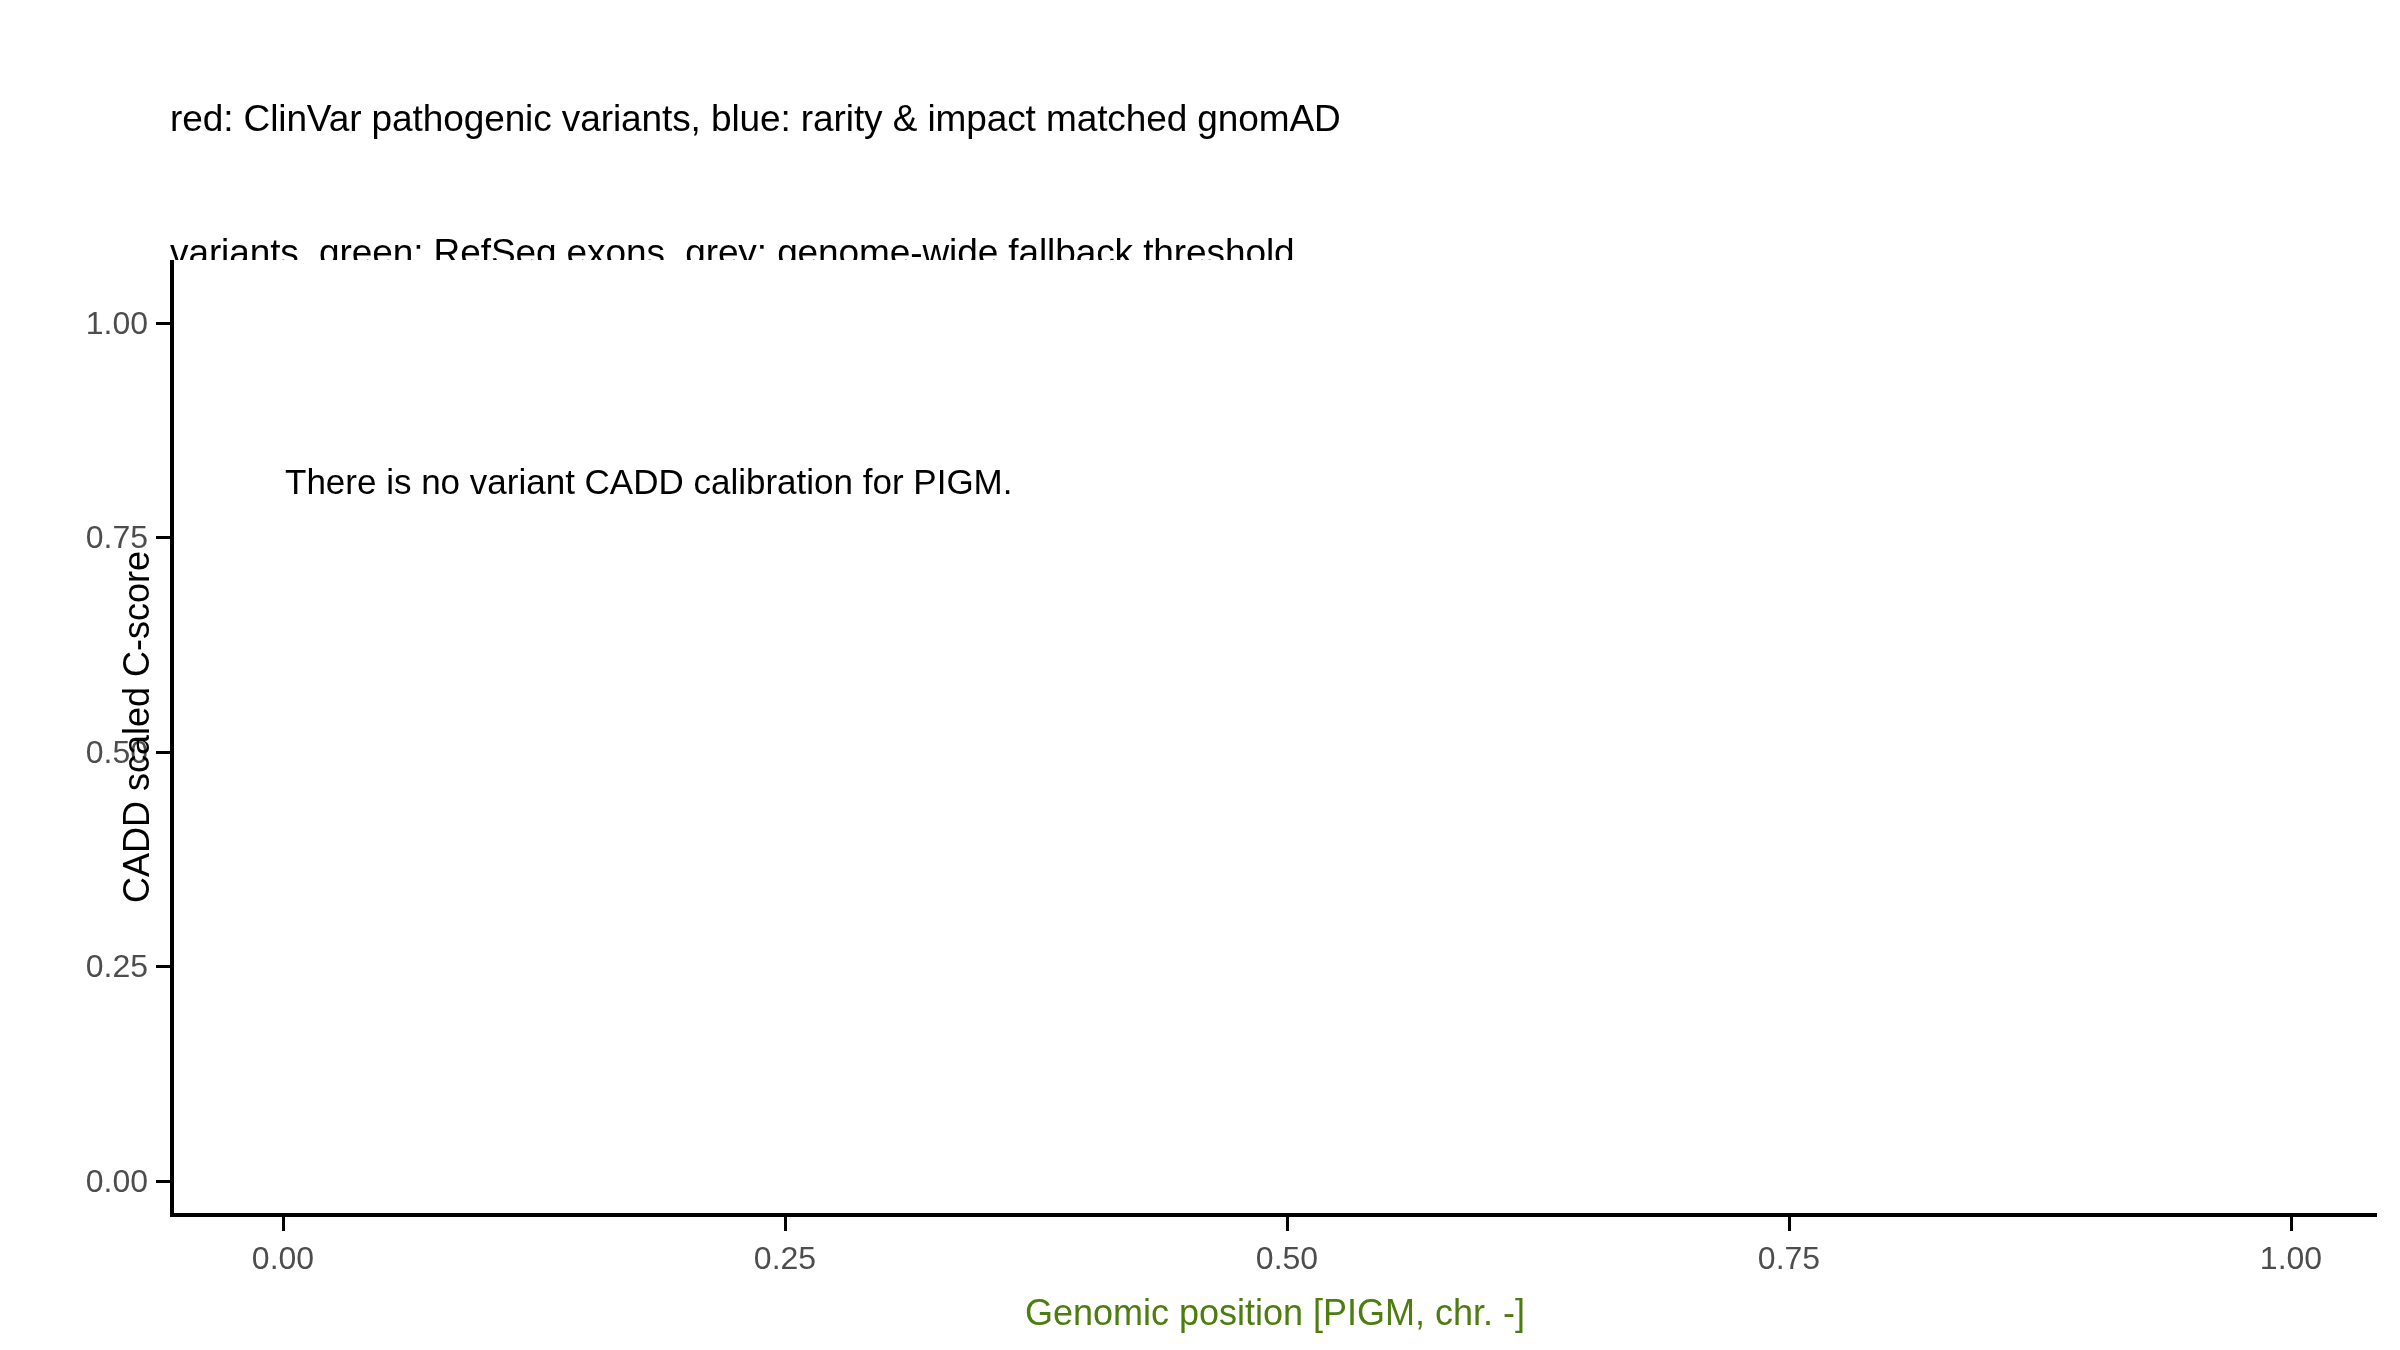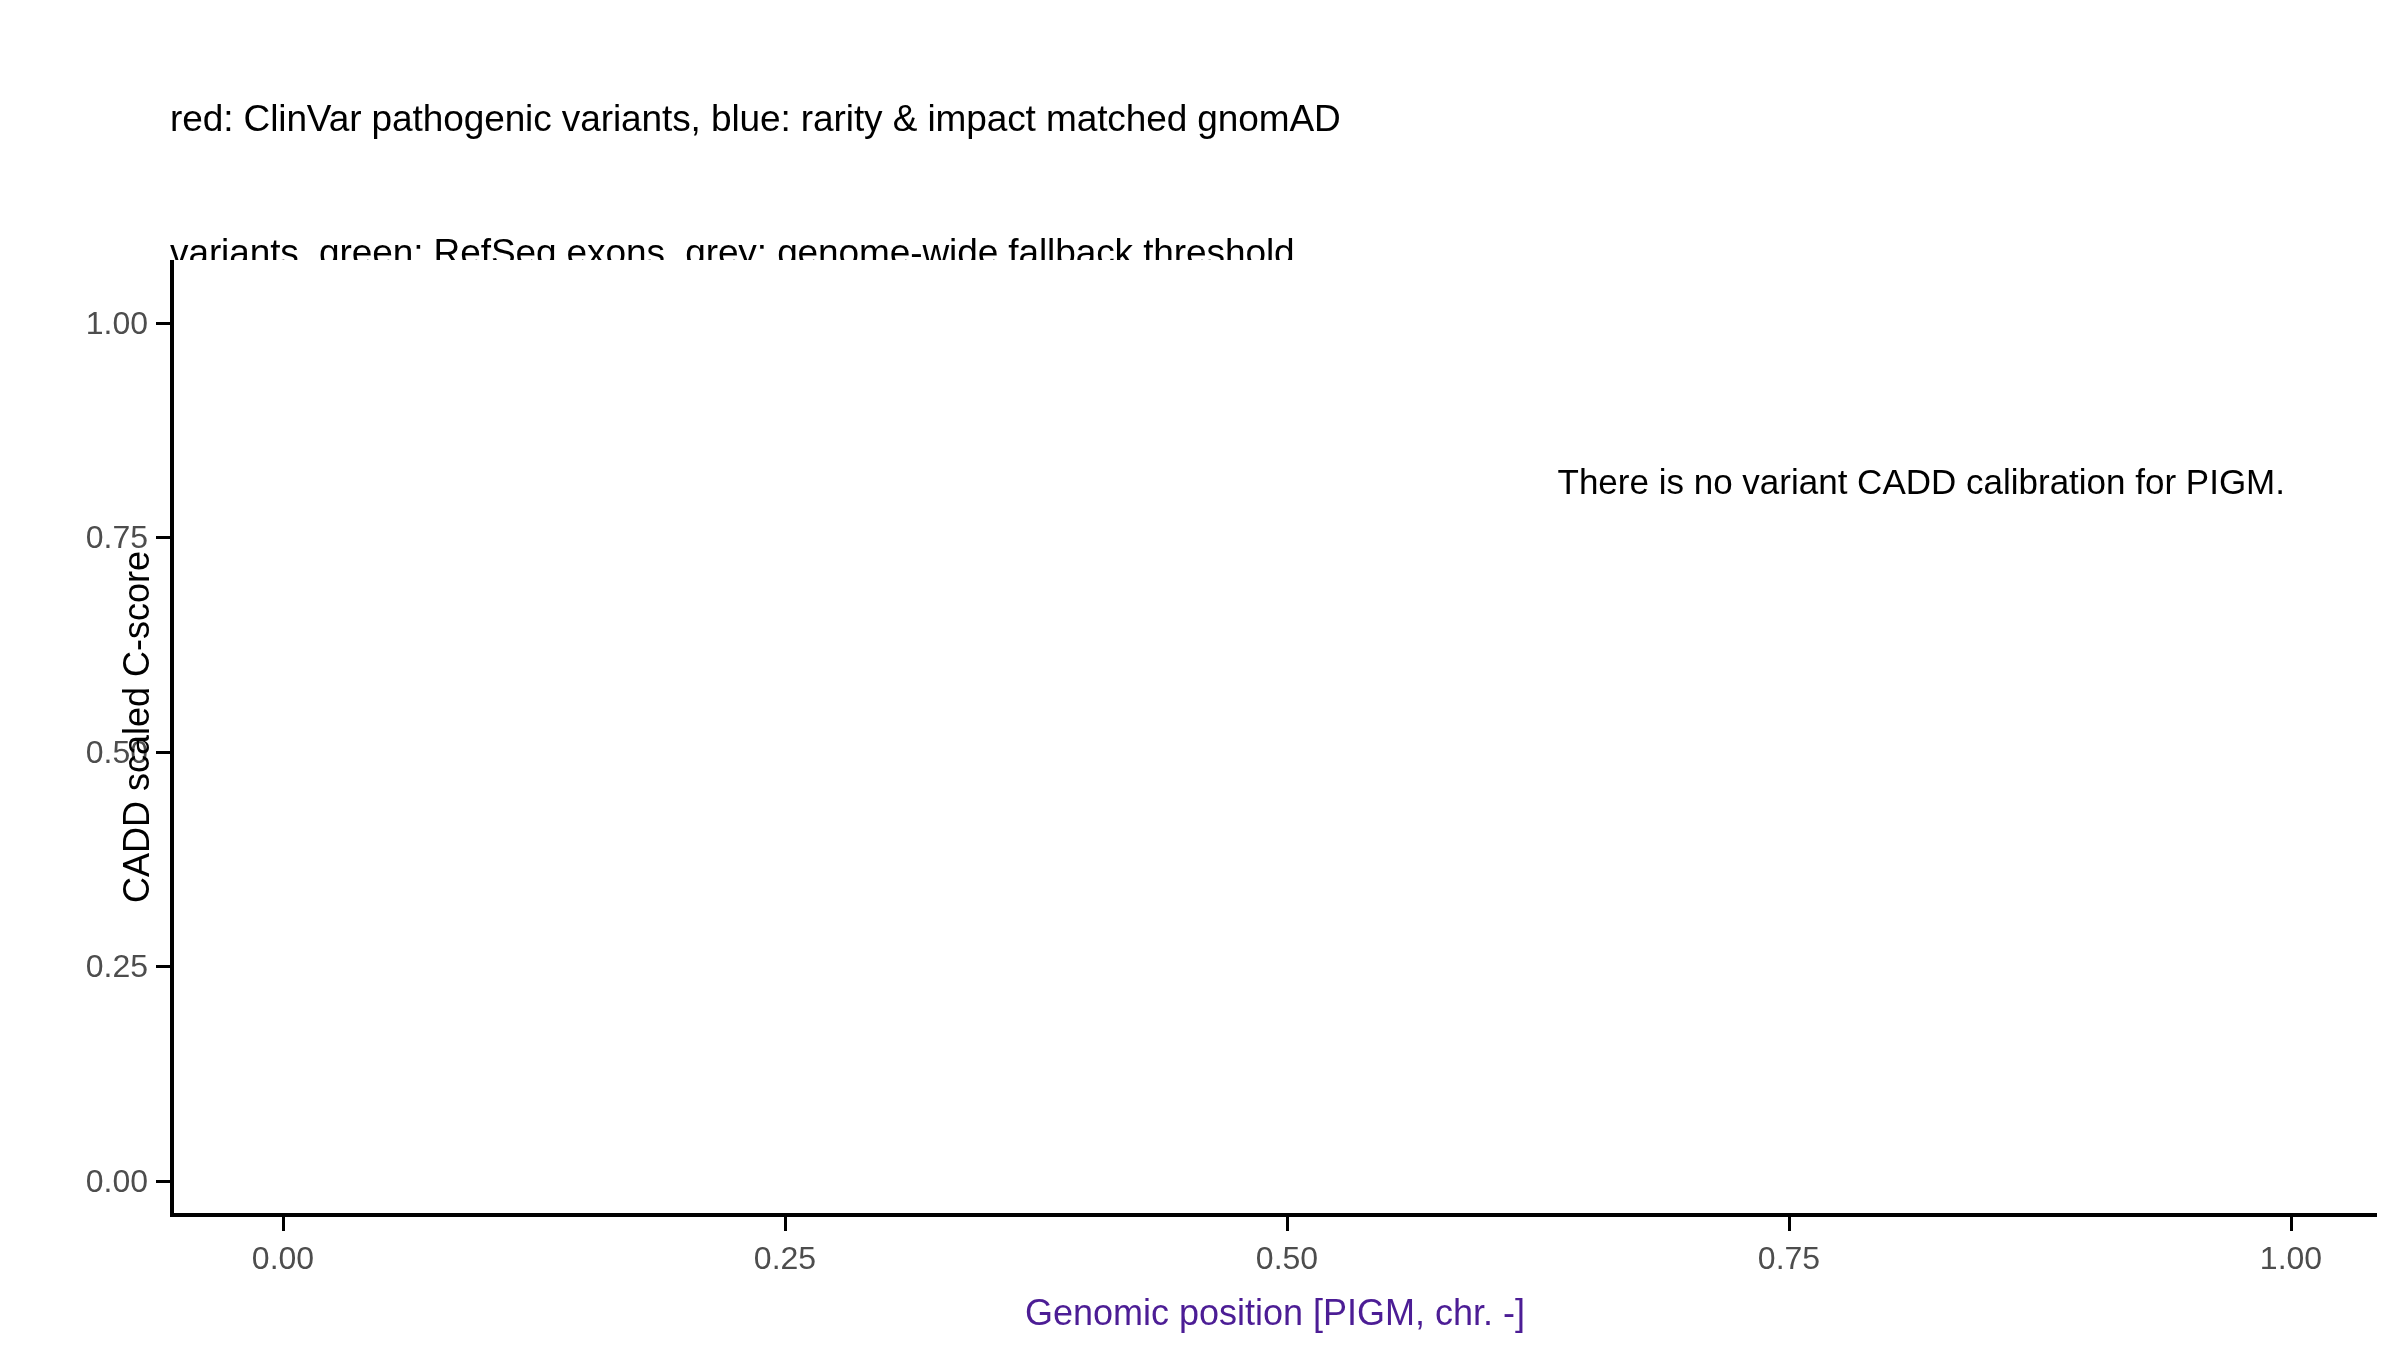--- a/index.html
+++ b/index.html
@@ -105,31 +105,31 @@
     color: #4d4d4d;
     white-space: nowrap;
   }
   #x-axis-title {
     position: absolute;
     left: 173px;
     top: 1292px;
     width: 2204px;
     text-align: center;
     font-size: 36px;
-    color: #4c1d95;
+    color: #4d7c0f;
     white-space: nowrap;
   }
 
   
   #center-annotation {
     position: absolute;
     left: 285px;
     top: 448px;
     width: 2000px;
-    text-align: right;
+    text-align: left;
     font-size: 35px;
     line-height: 67px;
     color: #000000;
   }
   #center-annotation .note-line { display: block; }
 </style>
 </head>
 <body>
 
 <div id="root">

